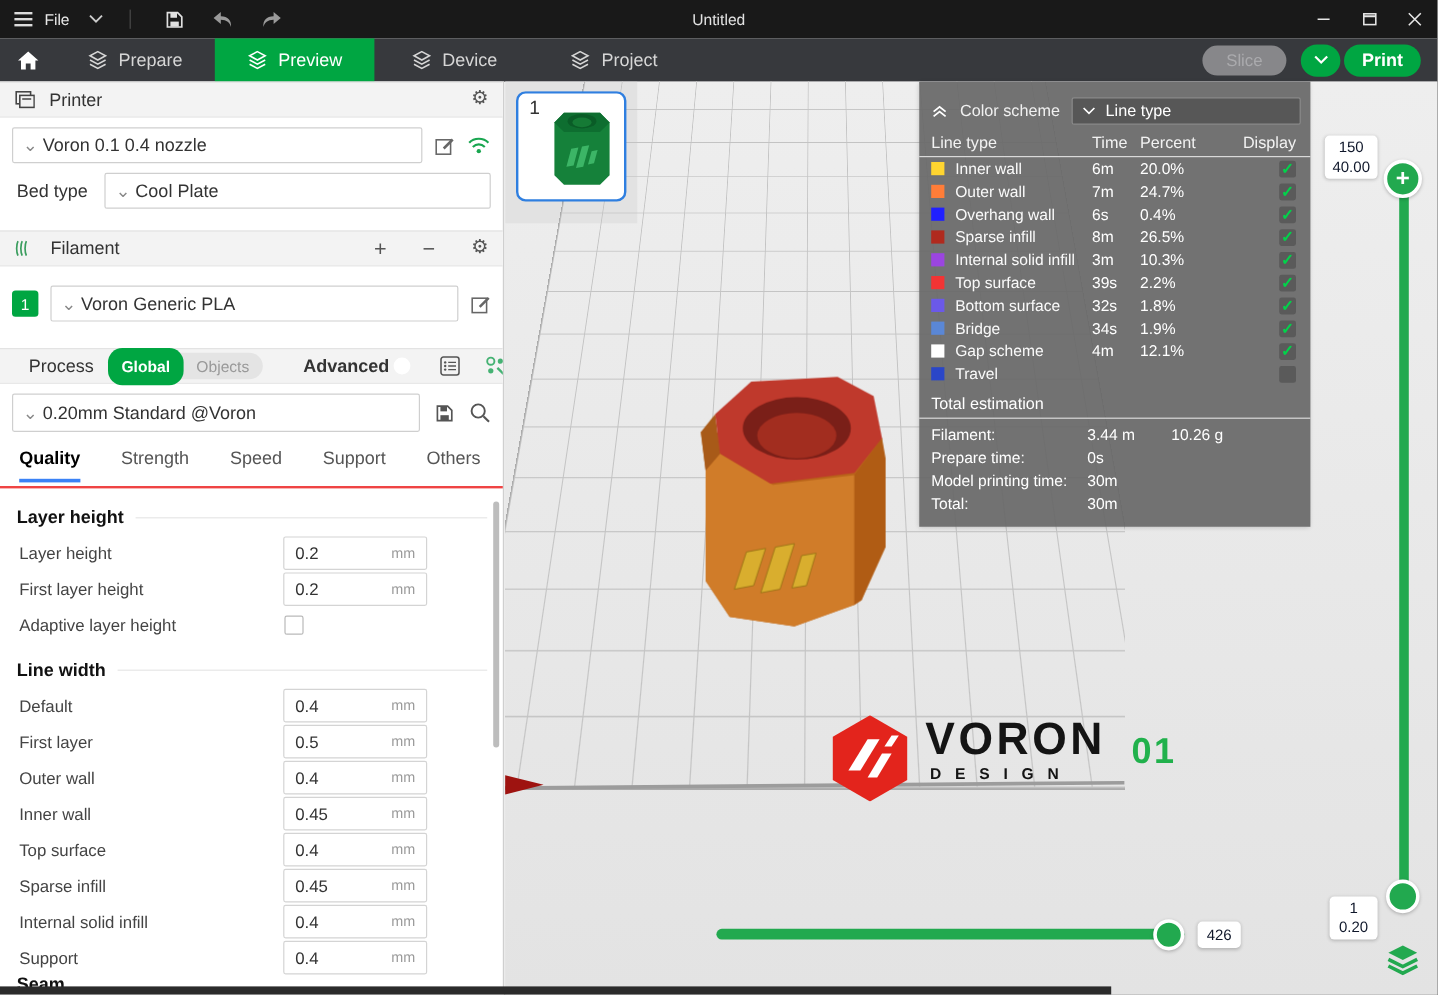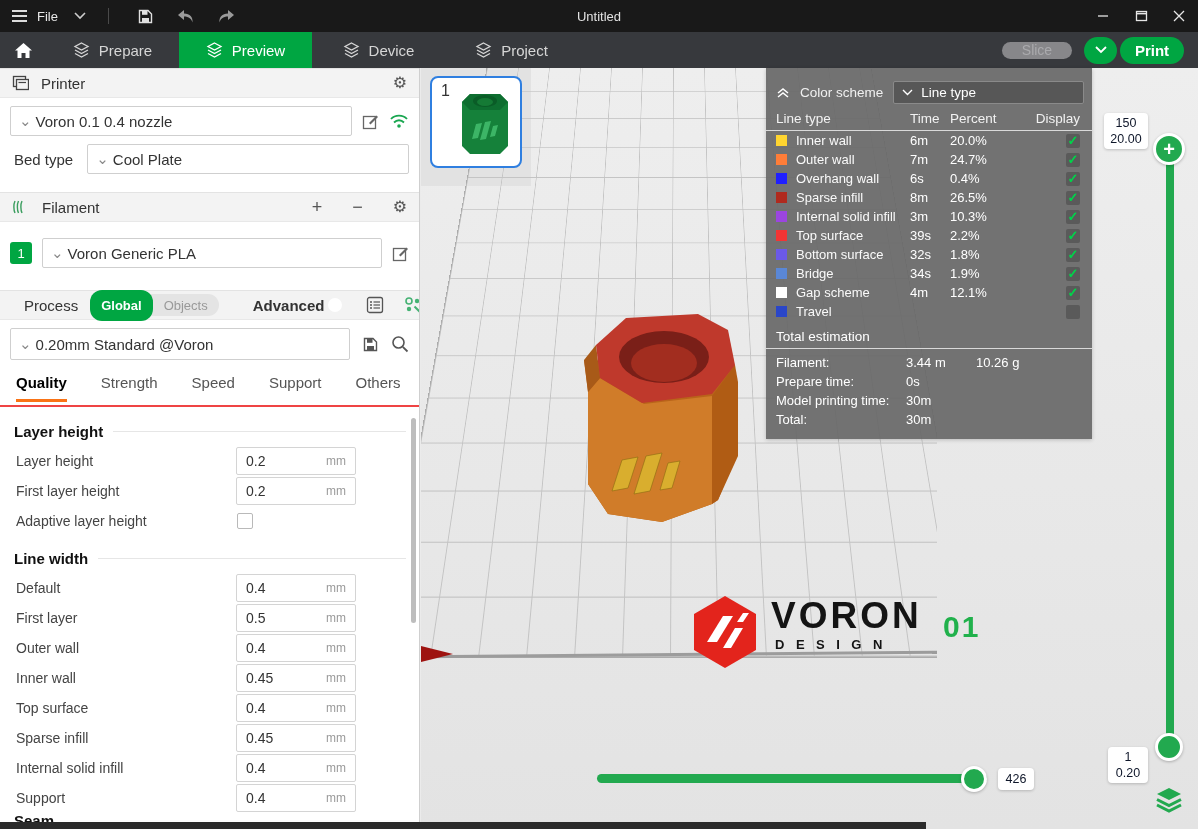--- a/index.html
+++ b/index.html
@@ -21,21 +21,21 @@
   .tb-win { position:absolute; right:0; top:0; height:32px; display:flex; }
   .win-btn { width:38px; height:32px; display:flex; align-items:center; justify-content:center; color:#e6e6e6; cursor:pointer; }
   
   .tabbar { position:absolute; left:0; top:32px; width:1198px; height:36px; background:#37393d; display:flex; align-items:stretch; }
   .home-btn { width:46px; display:flex; align-items:center; justify-content:center; cursor:pointer; }
   .main-tabs { display:flex; }
   .mtab { width:133px; display:flex; align-items:center; justify-content:center; gap:9px; color:#d6d6d6; font-size:15px; cursor:pointer; }
   .mtab.active { background:#00a642; color:#fff; }
   .tab-actions { position:absolute; right:14px; top:36px; height:36px; display:flex; align-items:center; gap:12px; top:0; height:36px; }
   .tabbar .tab-actions { position:absolute; right:14px; top:0; height:36px; }
-  .slice-btn { width:70px; height:17px; border-radius:13px; background:#87878a; color:#aaaaad; font-size:14px; display:flex; align-items:center; justify-content:center; cursor:default; }
+  .slice-btn { width:70px; height:25px; border-radius:13px; background:#87878a; color:#aaaaad; font-size:14px; display:flex; align-items:center; justify-content:center; cursor:default; }
   .print-group { display:flex; gap:3px; }
   .print-chev { width:33px; height:27px; border-radius:14px; background:#00a642; display:flex; align-items:center; justify-content:center; cursor:pointer; }
   .print-btn { width:64px; height:27px; border-radius:14px; background:#00a642; color:#fff; font-size:15px; font-weight:bold; display:flex; align-items:center; justify-content:center; cursor:pointer; }
   
   .sidebar { position:absolute; left:0; top:68px; width:420px; height:761px; background:#fff; border-right:1px solid #cfcfcf; overflow:hidden; }
   .sec-head { height:30px; background:#f3f3f3; border-top:1px solid #e3e3e3; border-bottom:1px solid #e8e8e8; display:flex; align-items:center; padding:0 12px; gap:12px; color:#333; font-size:15px; }
   .sec-head .grow { flex:1; }
   .ghost-ico { color:#555; font-size:16px; line-height:1; cursor:pointer; }
   .selrow { display:flex; align-items:center; gap:10px; margin:8px 10px 0 10px; }
   .selbox { flex:1; height:30px; border:1px solid #cfcfcf; border-radius:2px; background:#fff; display:flex; align-items:center; padding:0 8px; gap:4px; font-size:15px; color:#333; cursor:pointer; }
@@ -47,21 +47,21 @@
   .scope-pill { display:flex; background:#e4e4e4; border-radius:12px; height:22px; align-items:center; }
   .scope-opt { padding:0 11px; height:31px; display:flex; align-items:center; font-size:13px; color:#999; border-radius:12px; cursor:pointer; }
   .scope-opt.active { background:#00a642; color:#fff; font-weight:bold; }
   .adv-label { font-size:15px; color:#333; margin-left:22px;font-weight:bold; }
   .toggle { width:35px; height:18px; border-radius:10px; background:#00a642; position:relative; cursor:pointer; margin-left:8px; }
   .toggle .knob { position:absolute; right:2px; top:2px; width:14px; height:14px; border-radius:50%; background:#fff; }
   .preset-row { margin:8px 10px 0 10px; display:flex; align-items:center; gap:12px; }
   .preset-row .selbox { height:32px; }
   .ptabs { display:flex; align-items:flex-end; gap:0; margin:12px 0 0 16px; height:30px; }
   .ptab { font-size:15px; color:#555; margin-right:34px; padding-bottom:8px; cursor:pointer; border-bottom:3px solid transparent; }
-  .ptab.active { color:#000; font-weight:bold; border-bottom:3px solid #f97316; }
+  .ptab.active { color:#000; font-weight:bold; border-bottom:3px solid #3b82f6; }
   .settings { position:absolute; left:0; top:337px; width:420px; bottom:0; border-top:2px solid #ef4444; padding-top:10px; overflow:hidden; }
   .grp-title { display:flex; align-items:center; gap:10px; margin:6px 14px 6px 14px; font-size:15px; font-weight:bold; color:#111; }
   .grp-title::after { content:""; flex:1; height:1px; background:#e6e6e6; }
   .set-row { display:flex; align-items:center; height:30px; padding-left:16px; }
   .set-label { flex:1; font-size:14px; color:#444; }
   .set-input { width:120px; height:28px; border:1px solid #d4d4d4; border-radius:2px; margin-right:64px; display:flex; align-items:center; padding:0 9px; cursor:text; background:#fff; }
   .set-val { flex:1; font-size:14px; color:#333; }
   .set-unit { font-size:12px; color:#9a9a9a; }
   .chk { width:16px; height:16px; border:1px solid #b9b9b9; border-radius:2px; background:#fff; margin-right:167px; cursor:pointer; }
   .side-scroll { position:absolute; right:3px; top:350px; width:5px; height:205px; background:#bdbdbd; border-radius:3px; }
@@ -643,21 +643,21 @@
         <span class="lg-tname">Total:</span>
         <span class="lg-tv1">30m</span>
         <span class="lg-tv2"></span>
       </div>
       </div>
   </div>
 
   <div class="vslider-track"></div>
   <div class="badge badge-top">
     <div>150</div>
-    <div>20.00</div>
+    <div>40.00</div>
   </div>
   <div class="vhandle-top">+</div>
   <div class="vhandle-bot"></div>
   <div class="badge badge-bot">
     <div>1</div>
     <div>0.20</div>
   </div>
   <div class="layers-btn">
     <svg width="28" height="26" viewBox="0 0 28 26">
         <polygon points="14,1 26,7 14,13 2,7" fill="#22a94f"></polygon>

